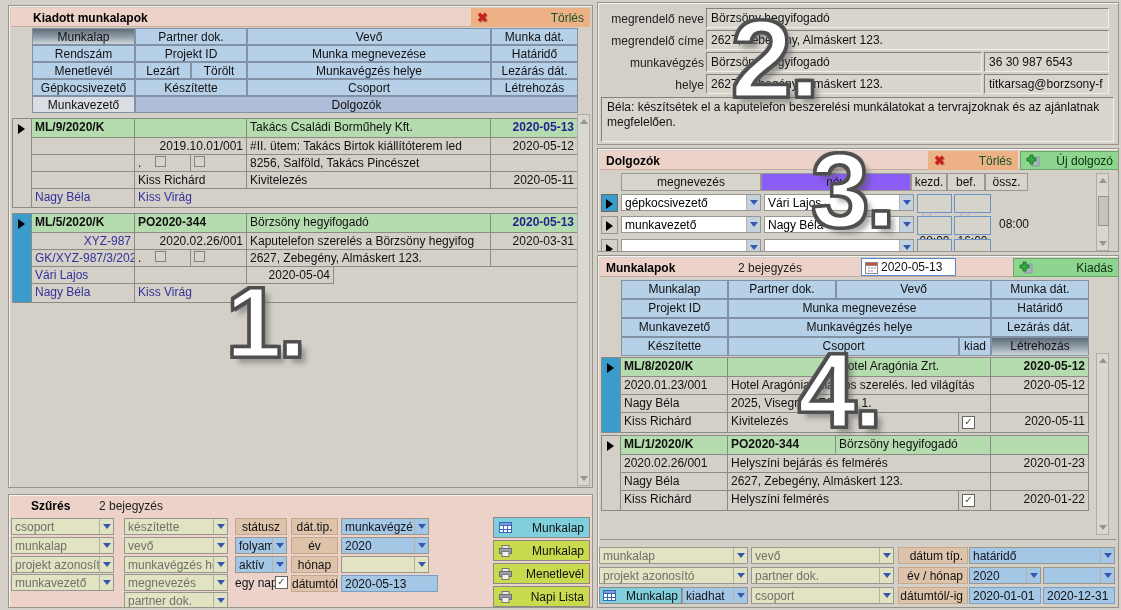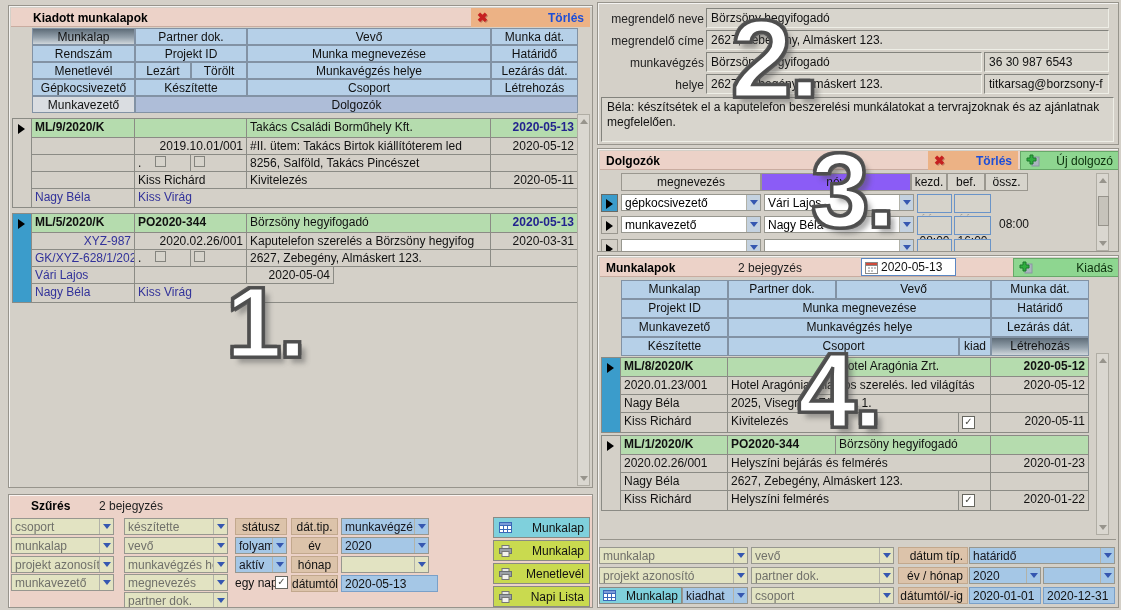--- a/index.html
+++ b/index.html
@@ -6,21 +6,21 @@
   #app{position:relative;width:1121px;height:610px;background:#d4d0c8;overflow:hidden;
        font-family:"Liberation Sans",sans-serif;font-size:12px;color:#111;}
   .panel{position:absolute;background:#d4d0c8;border:1px solid #97948c;
          box-shadow:inset 1px 1px 0 rgba(255,255,255,.75);box-sizing:border-box;overflow:hidden;}
   .pinkbar{position:absolute;left:2px;right:2px;top:2px;height:19px;background:#ecd2c8;
            border-bottom:1px solid #c9aca0;box-sizing:border-box;}
   .ptitle{position:absolute;top:3px;font-weight:bold;color:#000;}
   .pcount{position:absolute;top:3px;color:#222;}
   .delbtn{position:absolute;top:0;height:19px;background:#ecb285;display:flex;align-items:center;box-sizing:border-box;padding:0 6px;}
   .delbtn .x{color:#c62020;font-weight:bold;font-size:13px;text-shadow:1px 1px 0 rgba(120,40,40,.35);margin-right:8px;}
-  .delbtn .lbl{flex:1;text-align:right;color:#1d4ed8;font-weight:bold;}
+  .delbtn .lbl{flex:1;text-align:right;color:#14532d;}
   .greenbtn{position:absolute;top:0;height:19px;background:#8ed690;border:1px solid #67a869;display:flex;align-items:center;box-sizing:border-box;padding:0 5px;}
   .greenbtn .lbl{flex:1;text-align:right;color:#0b2e0b;}
   
   .grow{display:flex;}
   .cell{box-sizing:border-box;border-right:1px solid #8b8b85;border-bottom:1px solid #8b8b85;
         padding:1px 3px 0;white-space:nowrap;overflow:hidden;height:100%;}
   .hc{box-sizing:border-box;border:1px solid #8292a4;background:#b6d0e8;text-align:center;
       padding-top:1px;overflow:hidden;white-space:nowrap;}
   .hc.pressed{background:linear-gradient(180deg,#5e6c78 0%,#93a0ab 55%,#cfd6db 100%);}
   .hc.muted{background:#aebdd8;}
@@ -180,21 +180,21 @@
           <div class="cell s1c3">Börzsöny hegyifogadó</div>
           <div class="cell s1c4 right navy">2020-05-13</div>
         </div>
         <div class="grow h17">
           <div class="cell s1c1 right link">XYZ-987</div>
           <div class="cell s1c2 right">2020.02.26/001</div>
           <div class="cell s1c3">Kaputelefon szerelés a Börzsöny hegyifog</div>
           <div class="cell s1c4 right">2020-03-31</div>
         </div>
         <div class="grow h17">
-          <div class="cell s1c1 link">GK/XYZ-628/1/202</div>
+          <div class="cell s1c1 link">GK/XYZ-987/3/202</div>
           <div class="cell s1c2h"><span>.</span> <span class="cb" style="margin-left:10px"></span></div>
           <div class="cell s1c2h center"><span class="cb"></span></div>
           <div class="cell s1c3">2627, Zebegény, Almáskert 123.</div>
           <div class="cell s1c4 right"></div>
         </div>
         <div class="grow h17">
           <div class="cell s1c1 link">Vári Lajos</div>
           <div class="cell s1c2"></div>
           <div class="cell s1c4 right">2020-05-04</div>
         </div>

